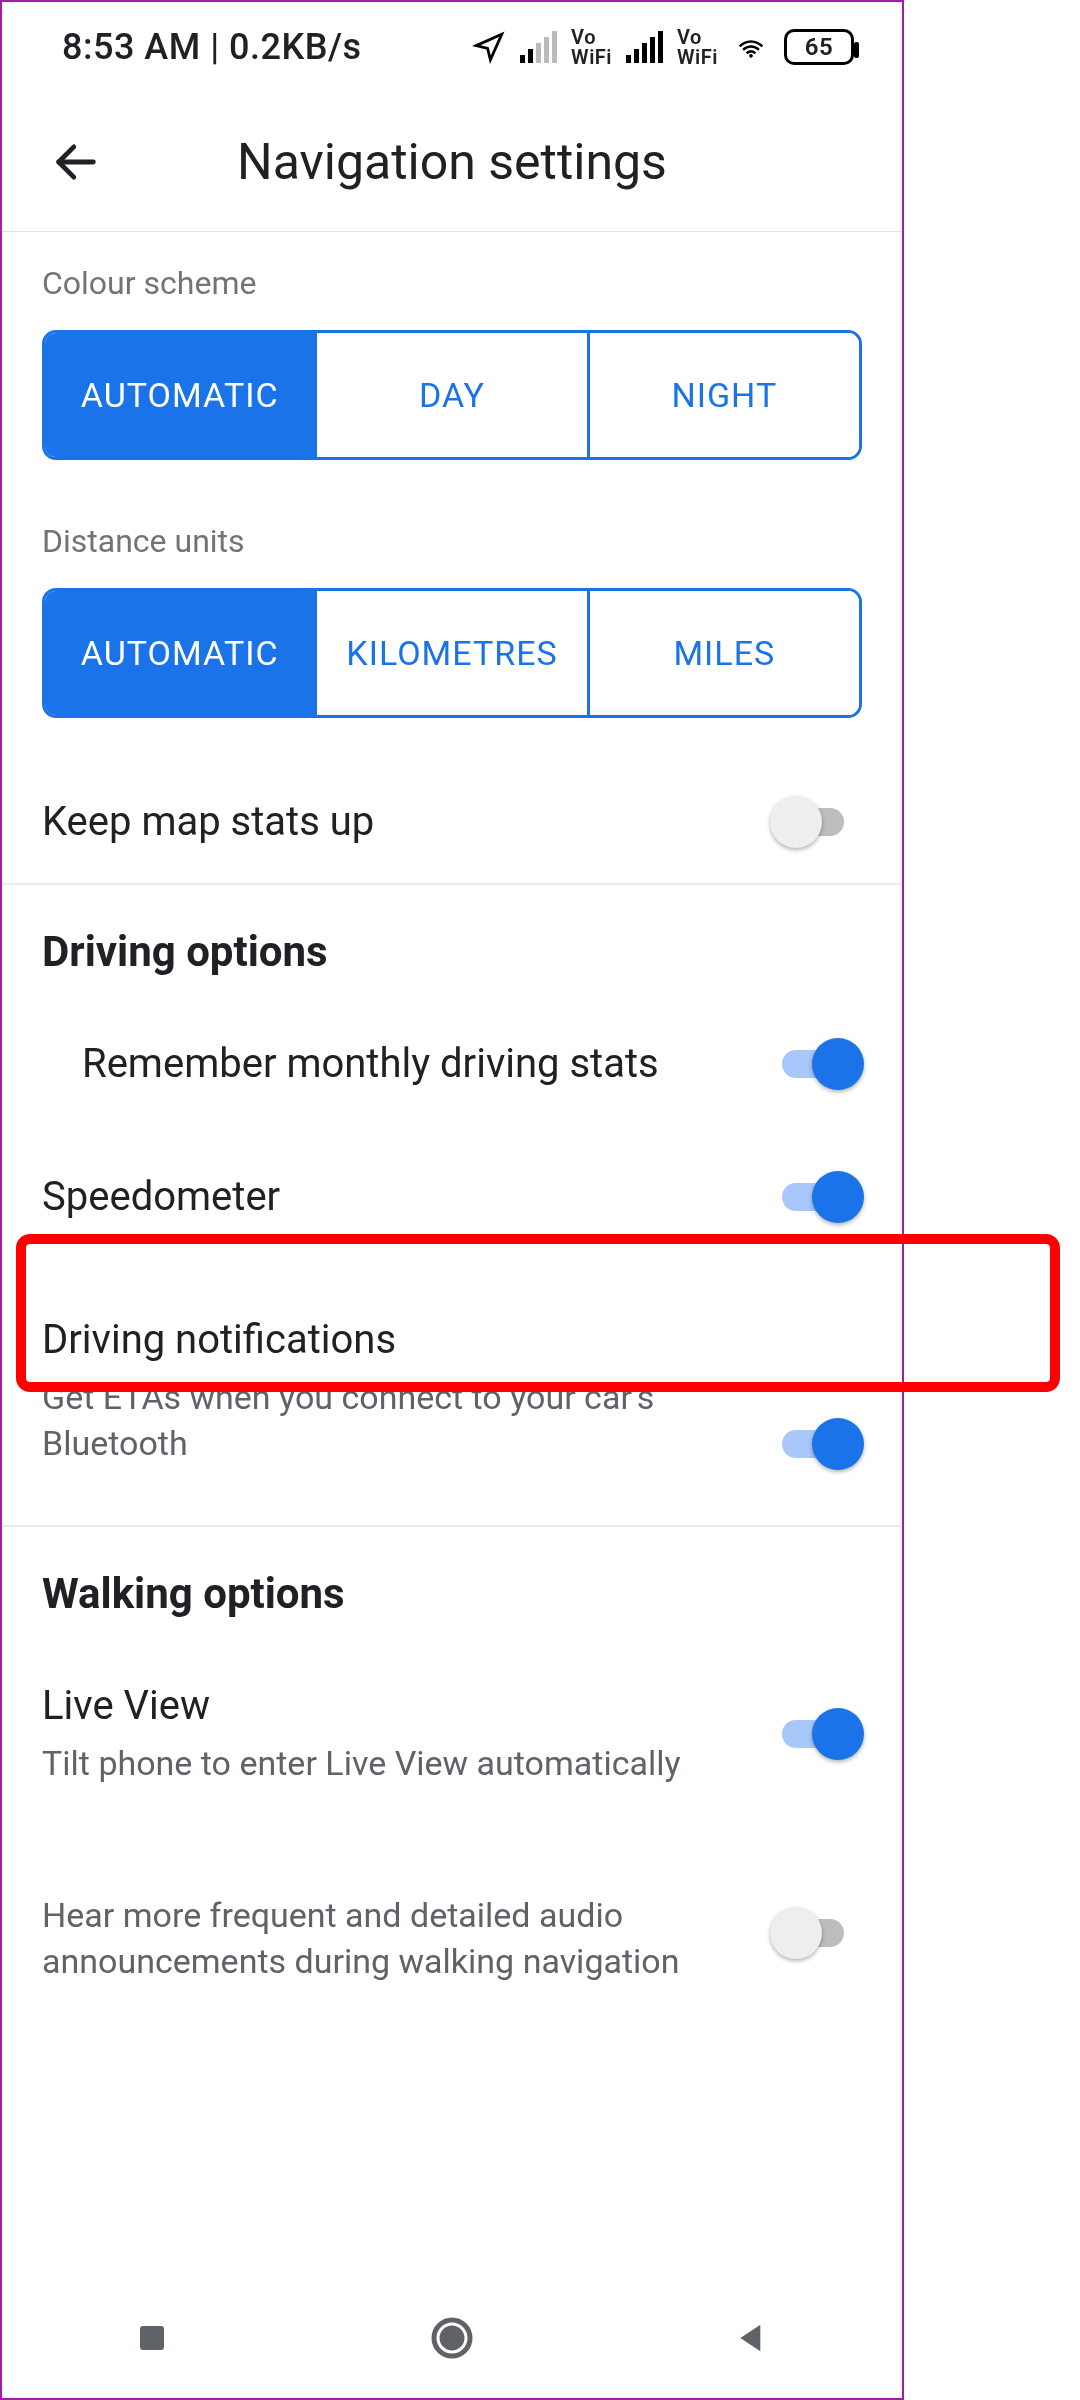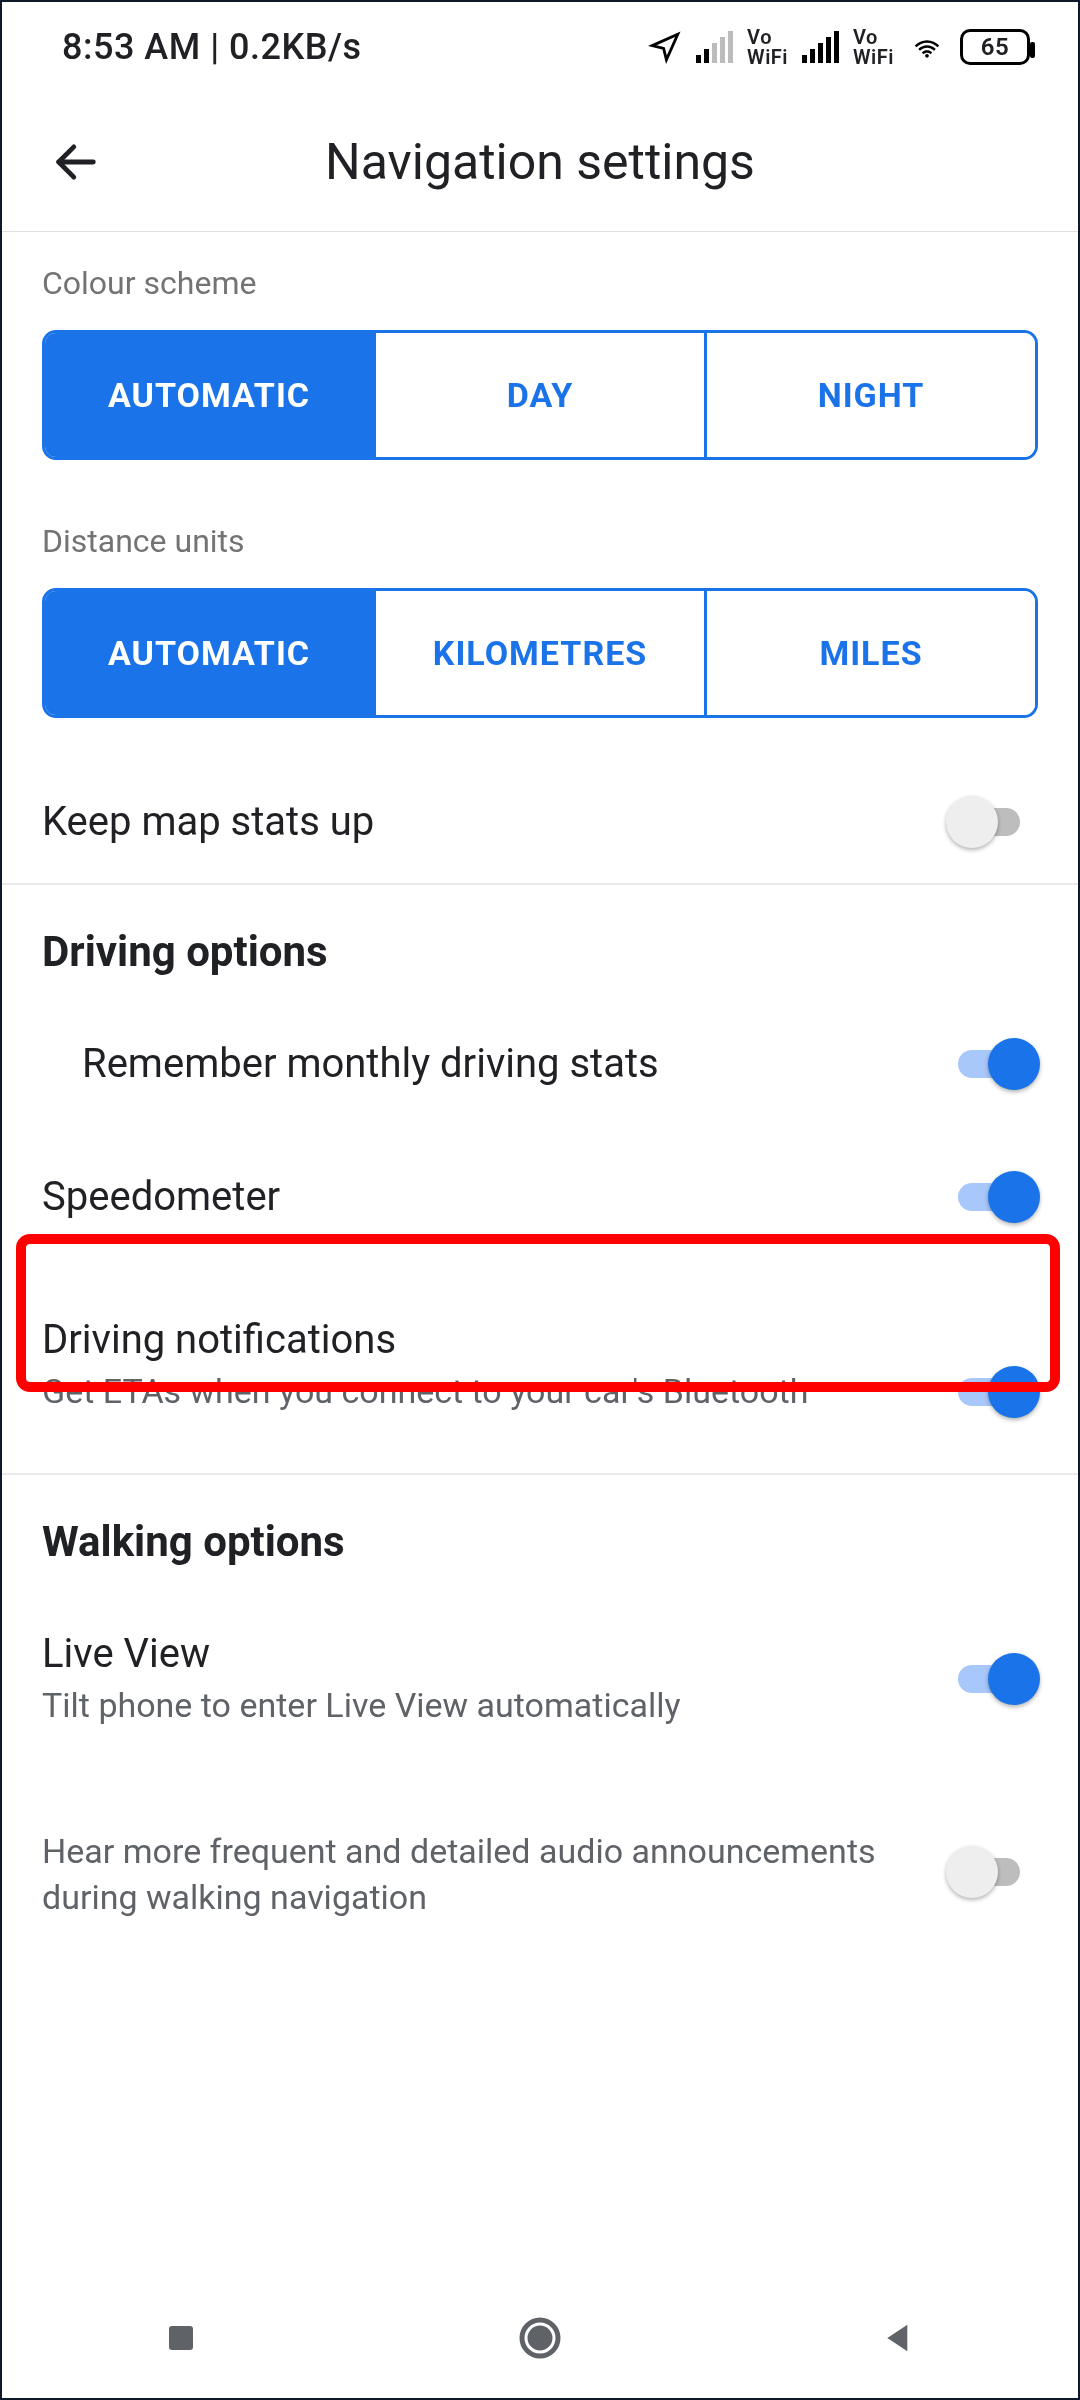--- a/index.html
+++ b/index.html
@@ -1,40 +1,40 @@
 <!DOCTYPE html>
 <html><head>
 <meta charset="utf-8">
 <style>
   * { box-sizing: border-box; margin: 0; padding: 0; }
   html, body { width: 1080px; height: 2400px; font-family: Roboto, "Helvetica Neue", Arial, sans-serif; background:#fff; color:#202124; }
-  .screen { width:1080px; height:2400px; position:relative; border:2px solid #0f172a; }
+  .screen { width:904px; height:2400px; position:relative; border:2px solid #a21caf; }
   
   .status-bar { height:90px; display:flex; align-items:center; justify-content:space-between; padding:0 48px 0 60px; font-size:36px; font-weight:500; letter-spacing:0.5px; }
   .status-right { display:flex; align-items:center; gap:14px; }
   .status-right svg, .status-right .icon { display:block; }
   .vo-wifi { font-size:20px; line-height:20px; text-align:left; font-weight:600; }
   .battery { width:70px; height:36px; border:3px solid #000; border-radius:10px; position:relative; display:flex; align-items:center; justify-content:center; font-size:24px; font-weight:600;}
   .battery::after { content:""; position:absolute; right:-8px; top:10px; width:5px; height:16px; background:#000; border-radius:2px;}
   
   .app-bar { height:140px; display:flex; align-items:center; position:relative; border-bottom:1px solid #e0e0e0;}
   .back-btn { width:100px; height:100px; display:flex; align-items:center; justify-content:center; margin-left:24px;}
   .app-title { position:absolute; left:0; right:0; text-align:center; font-size:50px; font-weight:400; color:#202124; pointer-events:none;}
   
   .content { padding:0; }
   .section-pad { padding:32px 40px 0 40px; }
   .label-text { font-size:32px; color:#737373; margin-bottom:28px; }
   .segmented { display:flex; border:3px solid #1a73e8; border-radius:14px; overflow:hidden; height:130px; margin-bottom:42px;}
-  .segmented .seg { flex:1; display:flex; align-items:center; justify-content:center; font-size:34px; font-weight:700; letter-spacing:1px; color:#1a73e8; background:#fff; border-left:3px solid #1a73e8;}
+  .segmented .seg { flex:1; display:flex; align-items:center; justify-content:center; font-size:34px; font-weight:400; letter-spacing:1px; color:#1a73e8; background:#fff; border-left:3px solid #1a73e8;}
   .segmented .seg:first-child { border-left:none; }
   .segmented .seg.selected { background:#1a73e8; color:#fff; }
   .row { display:flex; align-items:center; justify-content:space-between; padding:38px 40px; }
   .row .row-text { flex:1; padding-right:40px; }
   .row-title { font-size:40px; color:#202124; }
-  .row-sub { font-size:34px; color:#5f6368; margin-top:6px; line-height:1.35; }
+  .row-sub { font-size:34px; color:#5f6368; margin-top:12px; line-height:1.35; }
   .divider { height:2px; background:#e8eaed; }
   .section-header { font-size:42px; font-weight:700; padding:42px 40px 8px 40px; }
   
   .switch { width:90px; height:46px; position:relative; flex-shrink:0;}
   .switch .track { position:absolute; left:0; top:9px; width:72px; height:28px; border-radius:20px; background:#bdbdbd;}
   .switch .thumb { position:absolute; top:-3px; left:-2px; width:52px; height:52px; border-radius:50%; background:#eeeeee; box-shadow:0 2px 4px rgba(0,0,0,0.3);}
   .switch.on .track { background:#a8c7fa; left:10px;}
   .switch.on .thumb { background:#1a73e8; left:40px; }
   
   .highlight-box { position:absolute; border:10px solid #ff0000; border-radius:14px; pointer-events:none; }

